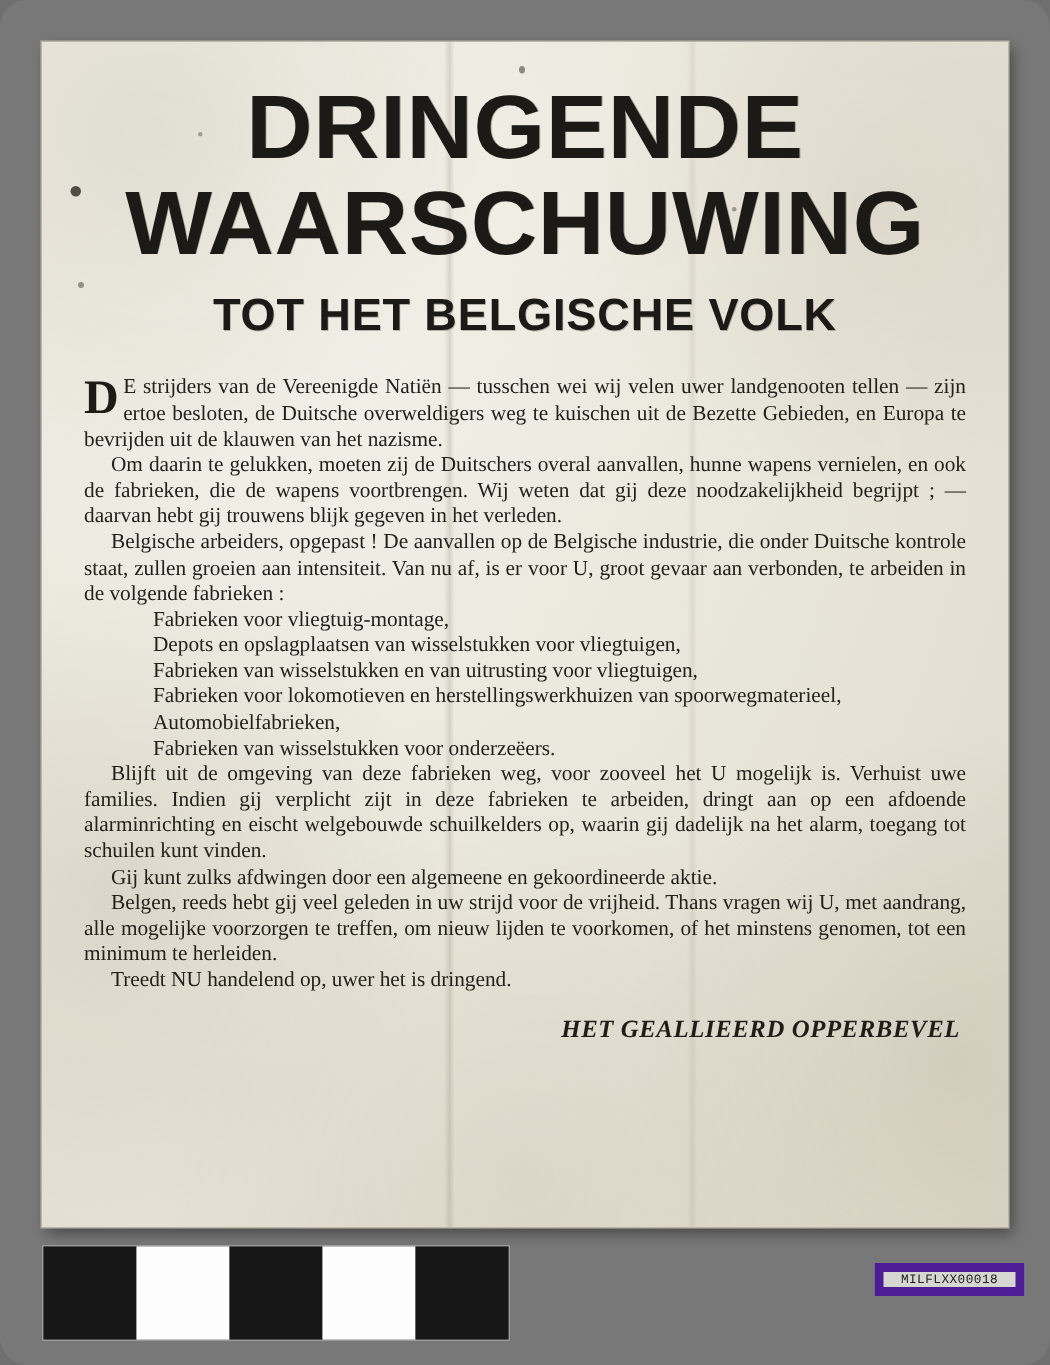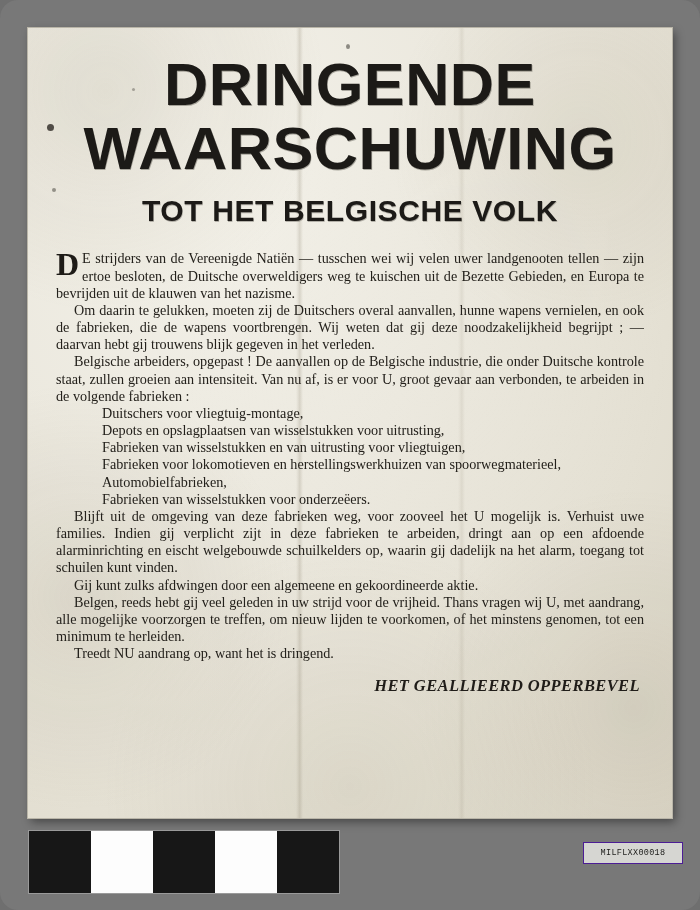--- a/index.html
+++ b/index.html
@@ -167,21 +167,21 @@
   #calibration .patch.w { background: #fdfdfd; }
 
   
   #accession {
     position: absolute;
     left: 583px;
     top: 842px;
     width: 100px;
     height: 22px;
     background: #d6d6d2;
-    border: 1px solid #4c1d95;
+    border: 6px solid #4c1d95;
     box-sizing: border-box;
     display: flex;
     align-items: center;
     justify-content: center;
   }
   #accession .code {
     font-family: "Liberation Mono", monospace;
     font-size: 8.5px;
     letter-spacing: 0.3px;
     color: #1d1d1b;
@@ -213,32 +213,32 @@
     <div class="body-col">
 
       <p class="first">
         <span class="dropcap">D</span><span>E strijders van de Vereenigde Natiën — tusschen wei wij velen uwer landgenooten tellen — zijn ertoe besloten, de Duitsche overweldigers weg te kuischen uit de Bezette Gebieden, en Europa te bevrijden uit de klauwen van het nazisme.</span>
       </p>
 
       <p>Om daarin te gelukken, moeten zij de Duitschers overal aanvallen, hunne wapens vernielen, en ook de fabrieken, die de wapens voortbrengen. Wij weten dat gij deze noodzakelijkheid begrijpt ; — daarvan hebt gij trouwens blijk gegeven in het verleden.</p>
       <p>Belgische arbeiders, opgepast ! De aanvallen op de Belgische industrie, die onder Duitsche kontrole staat, zullen groeien aan intensiteit. Van nu af, is er voor U, groot gevaar aan verbonden, te arbeiden in de volgende fabrieken :</p>
 
       <ul class="factory-list">
-        <li>Duitschers voor vliegtuig-montage,</li>
-        <li>Depots en opslagplaatsen van wisselstukken voor uitrusting,</li>
+        <li>Fabrieken voor vliegtuig-montage,</li>
+        <li>Depots en opslagplaatsen van wisselstukken voor vliegtuigen,</li>
         <li>Fabrieken van wisselstukken en van uitrusting voor vliegtuigen,</li>
         <li>Fabrieken voor lokomotieven en herstellingswerkhuizen van spoorwegmaterieel,</li>
         <li>Automobielfabrieken,</li>
         <li>Fabrieken van wisselstukken voor onderzeëers.</li>
       </ul>
 
       <p>Blijft uit de omgeving van deze fabrieken weg, voor zooveel het U mogelijk is. Verhuist uwe families. Indien gij verplicht zijt in deze fabrieken te arbeiden, dringt aan op een afdoende alarminrichting en eischt welgebouwde schuilkelders op, waarin gij dadelijk na het alarm, toegang tot schuilen kunt vinden.</p>
       <p>Gij kunt zulks afdwingen door een algemeene en gekoordineerde aktie.</p>
       <p>Belgen, reeds hebt gij veel geleden in uw strijd voor de vrijheid. Thans vragen wij U, met aandrang, alle mogelijke voorzorgen te treffen, om nieuw lijden te voorkomen, of het minstens genomen, tot een minimum te herleiden.</p>
-      <p class="closing">Treedt NU aandrang op, want het is dringend.</p>
+      <p class="closing">Treedt NU handelend op, uwer het is dringend.</p>
 
       <div class="signature">HET GEALLIEERD OPPERBEVEL</div>
     </div>
   </div>
 
   <div id="calibration">
     <div class="patch k"></div>
     <div class="patch w"></div>
     <div class="patch k"></div>
     <div class="patch w"></div>

